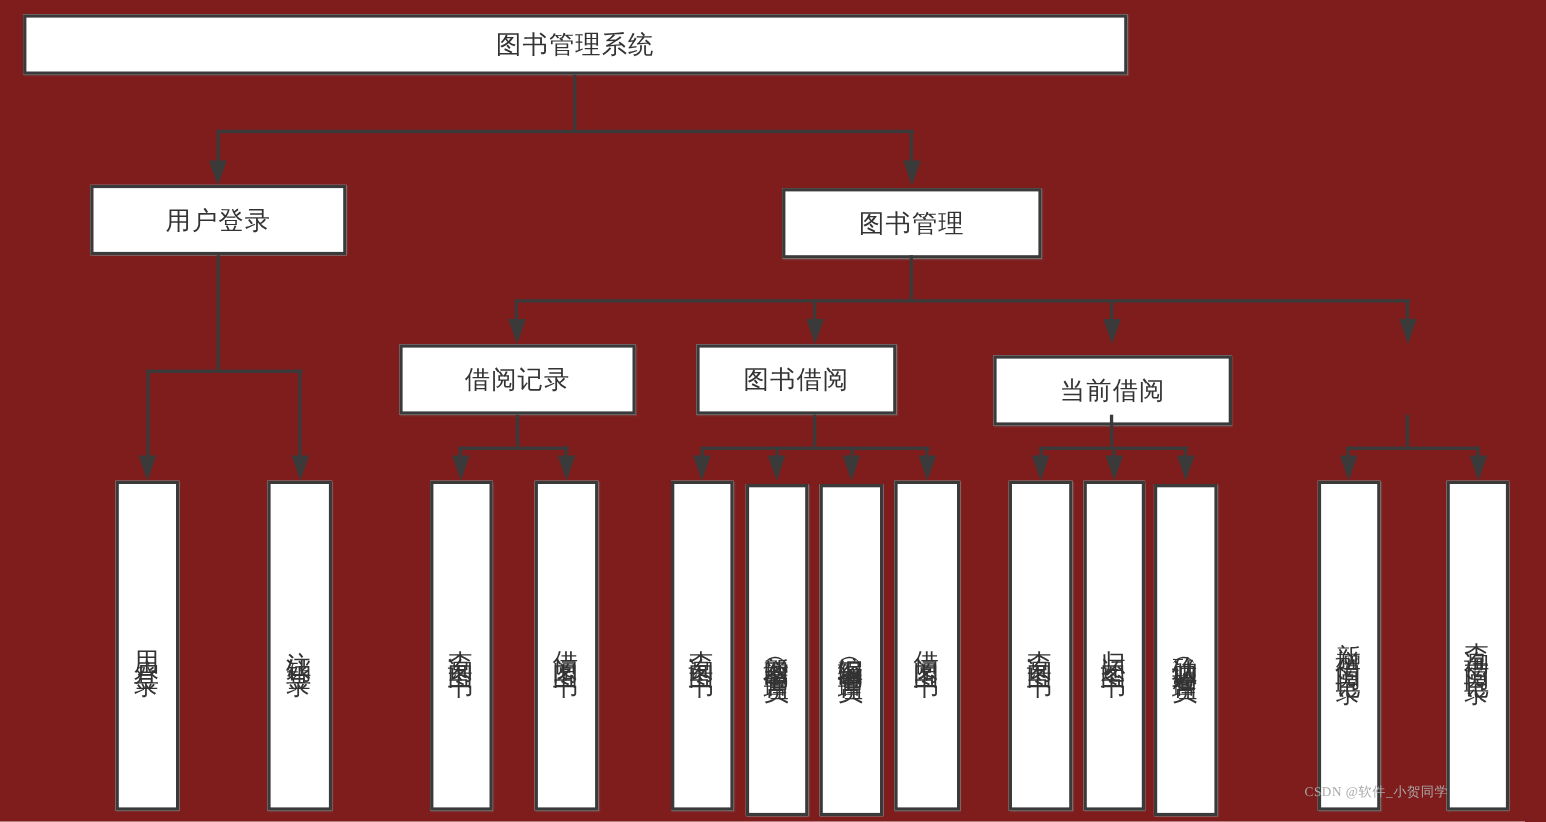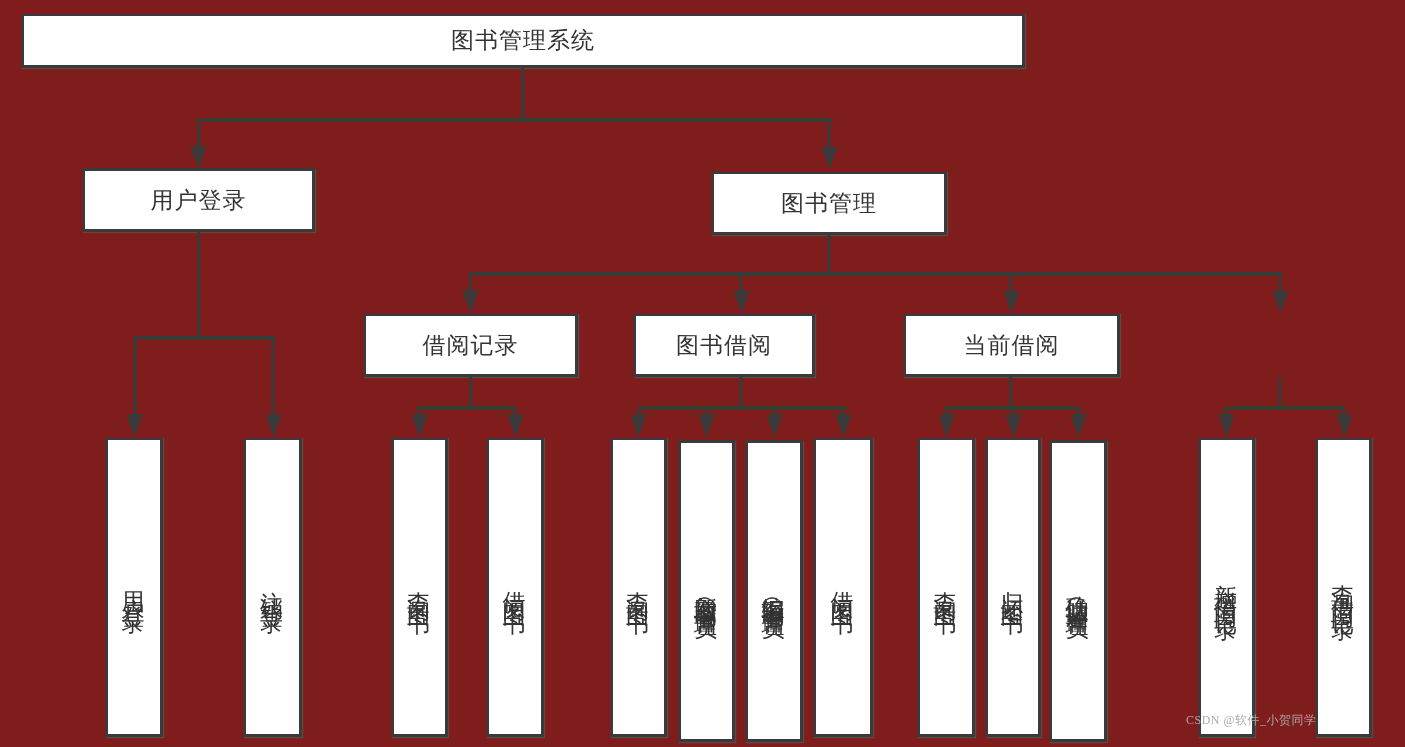--- a/index.html
+++ b/index.html
@@ -61,21 +61,21 @@
   <div class="ah" style="left:462px;top:290px"></div>
   <div class="ln" style="left:739px;top:272px;width:3px;height:20px"></div>
   <div class="ah" style="left:733px;top:290px"></div>
   <div class="ln" style="left:1009px;top:272px;width:3px;height:20px"></div>
   <div class="ah" style="left:1003px;top:290px"></div>
   <div class="ln" style="left:1278px;top:272px;width:3px;height:20px"></div>
   <div class="ah" style="left:1272px;top:290px"></div>
 
   <div class="box h" style="left:363px;top:313px;width:215px;height:64px">借阅记录</div>
   <div class="box h" style="left:633px;top:313px;width:182px;height:64px">图书借阅</div>
-  <div class="box h" style="left:903px;top:313px;width:217px;height:64px">当前借阅</div>
+  <div class="box h" style="left:903px;top:323px;width:217px;height:64px">当前借阅</div>
 
   <div class="ln" style="left:469px;top:377px;width:3px;height:29px"></div>
   <div class="ln" style="left:417px;top:406px;width:100px;height:3px"></div>
   <div class="ln" style="left:417px;top:406px;width:3px;height:10px"></div>
   <div class="ah" style="left:411px;top:414px"></div>
   <div class="ln" style="left:513px;top:406px;width:3px;height:10px"></div>
   <div class="ah" style="left:507px;top:414px"></div>
 
   <div class="ln" style="left:739px;top:377px;width:3px;height:29px"></div>
   <div class="ln" style="left:637px;top:406px;width:208px;height:3px"></div>

